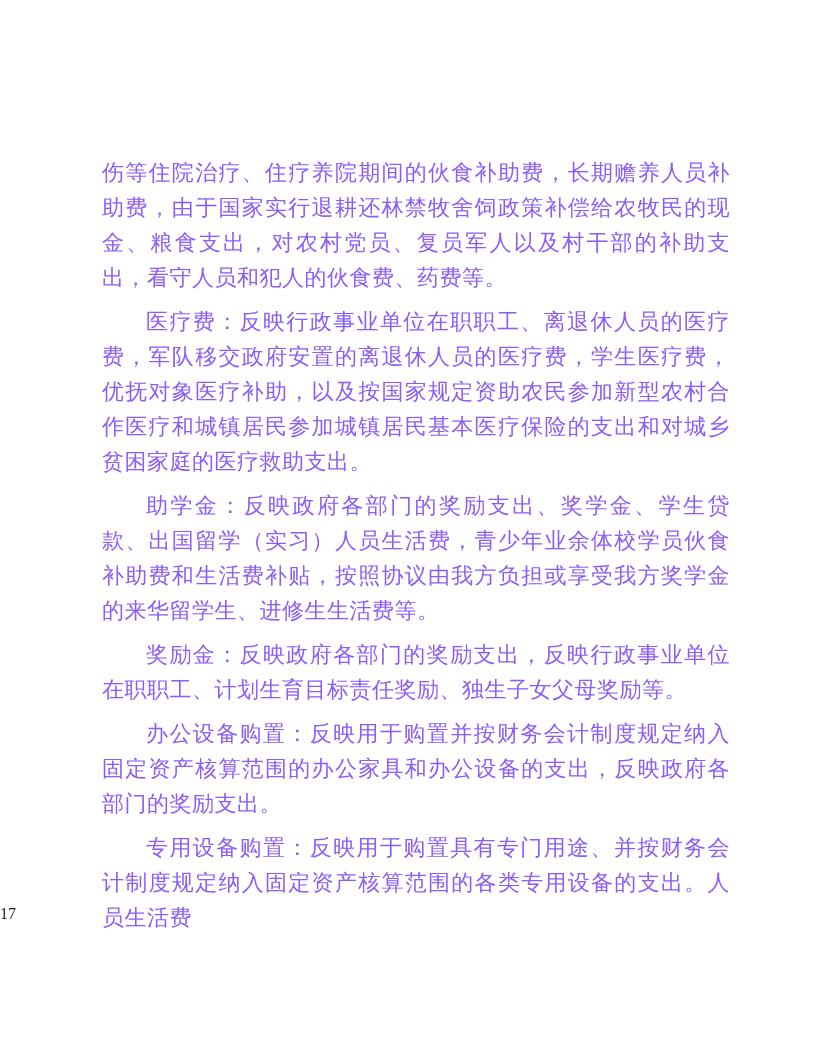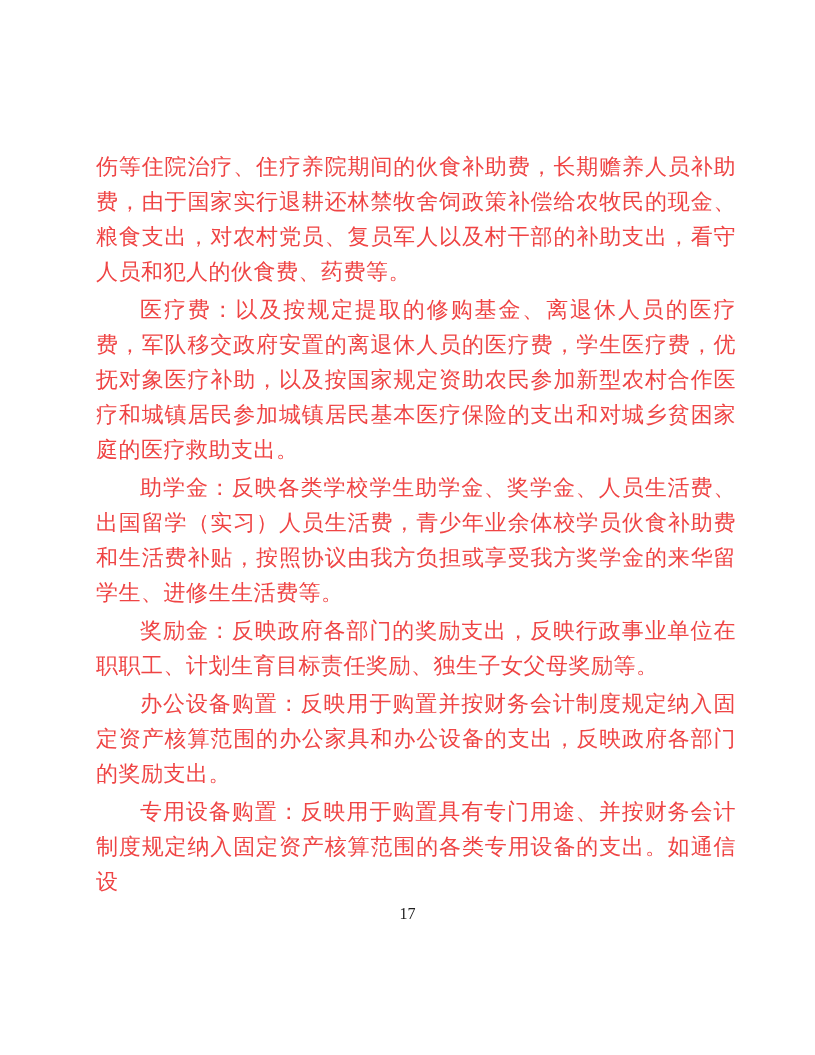--- a/index.html
+++ b/index.html
@@ -16,50 +16,50 @@
     overflow: hidden;
     font-family: "Liberation Serif", "DejaVu Serif", serif;
   }
   .content {
     position: absolute;
     left: 93px;
     top: 146px;
     width: 646px;
   }
   .para {
-    margin: 3px;
+    margin: 9px;
     padding: 0;
     font-size: 22px;
     line-height: 35px;
-    color: #ef4444;
+    color: #8b5cf6;
     text-align: justify;
     text-justify: inter-character;
     word-break: break-all;
     letter-spacing: 0.5px;
   }
   .para.indent {
     text-indent: 2em;
   }
   .page-number {
     position: absolute;
     left: 0;
     top: 903px;
     width: 100%;
-    text-align: center;
+    text-align: left;
     font-size: 16px;
     line-height: 22px;
     color: #1e1e1e;
   }
 </style>
 </head>
 <body>
 
 <div class="page">
   <div class="content">
     <p class="para">伤等住院治疗、住疗养院期间的伙食补助费，长期赡养人员补助费，由于国家实行退耕还林禁牧舍饲政策补偿给农牧民的现金、粮食支出，对农村党员、复员军人以及村干部的补助支出，看守人员和犯人的伙食费、药费等。</p>
-    <p class="para indent">医疗费：以及按规定提取的修购基金、离退休人员的医疗费，军队移交政府安置的离退休人员的医疗费，学生医疗费，优抚对象医疗补助，以及按国家规定资助农民参加新型农村合作医疗和城镇居民参加城镇居民基本医疗保险的支出和对城乡贫困家庭的医疗救助支出。</p>
-    <p class="para indent">助学金：反映各类学校学生助学金、奖学金、人员生活费、出国留学（实习）人员生活费，青少年业余体校学员伙食补助费和生活费补贴，按照协议由我方负担或享受我方奖学金的来华留学生、进修生生活费等。</p>
+    <p class="para indent">医疗费：反映行政事业单位在职职工、离退休人员的医疗费，军队移交政府安置的离退休人员的医疗费，学生医疗费，优抚对象医疗补助，以及按国家规定资助农民参加新型农村合作医疗和城镇居民参加城镇居民基本医疗保险的支出和对城乡贫困家庭的医疗救助支出。</p>
+    <p class="para indent">助学金：反映政府各部门的奖励支出、奖学金、学生贷款、出国留学（实习）人员生活费，青少年业余体校学员伙食补助费和生活费补贴，按照协议由我方负担或享受我方奖学金的来华留学生、进修生生活费等。</p>
     <p class="para indent">奖励金：反映政府各部门的奖励支出，反映行政事业单位在职职工、计划生育目标责任奖励、独生子女父母奖励等。</p>
     <p class="para indent">办公设备购置：反映用于购置并按财务会计制度规定纳入固定资产核算范围的办公家具和办公设备的支出，反映政府各部门的奖励支出。</p>
-    <p class="para indent">专用设备购置：反映用于购置具有专门用途、并按财务会计制度规定纳入固定资产核算范围的各类专用设备的支出。如通信设</p>
+    <p class="para indent">专用设备购置：反映用于购置具有专门用途、并按财务会计制度规定纳入固定资产核算范围的各类专用设备的支出。人员生活费</p>
   </div>
   <div class="page-number">17</div>
 </div>
 
 </body></html>

